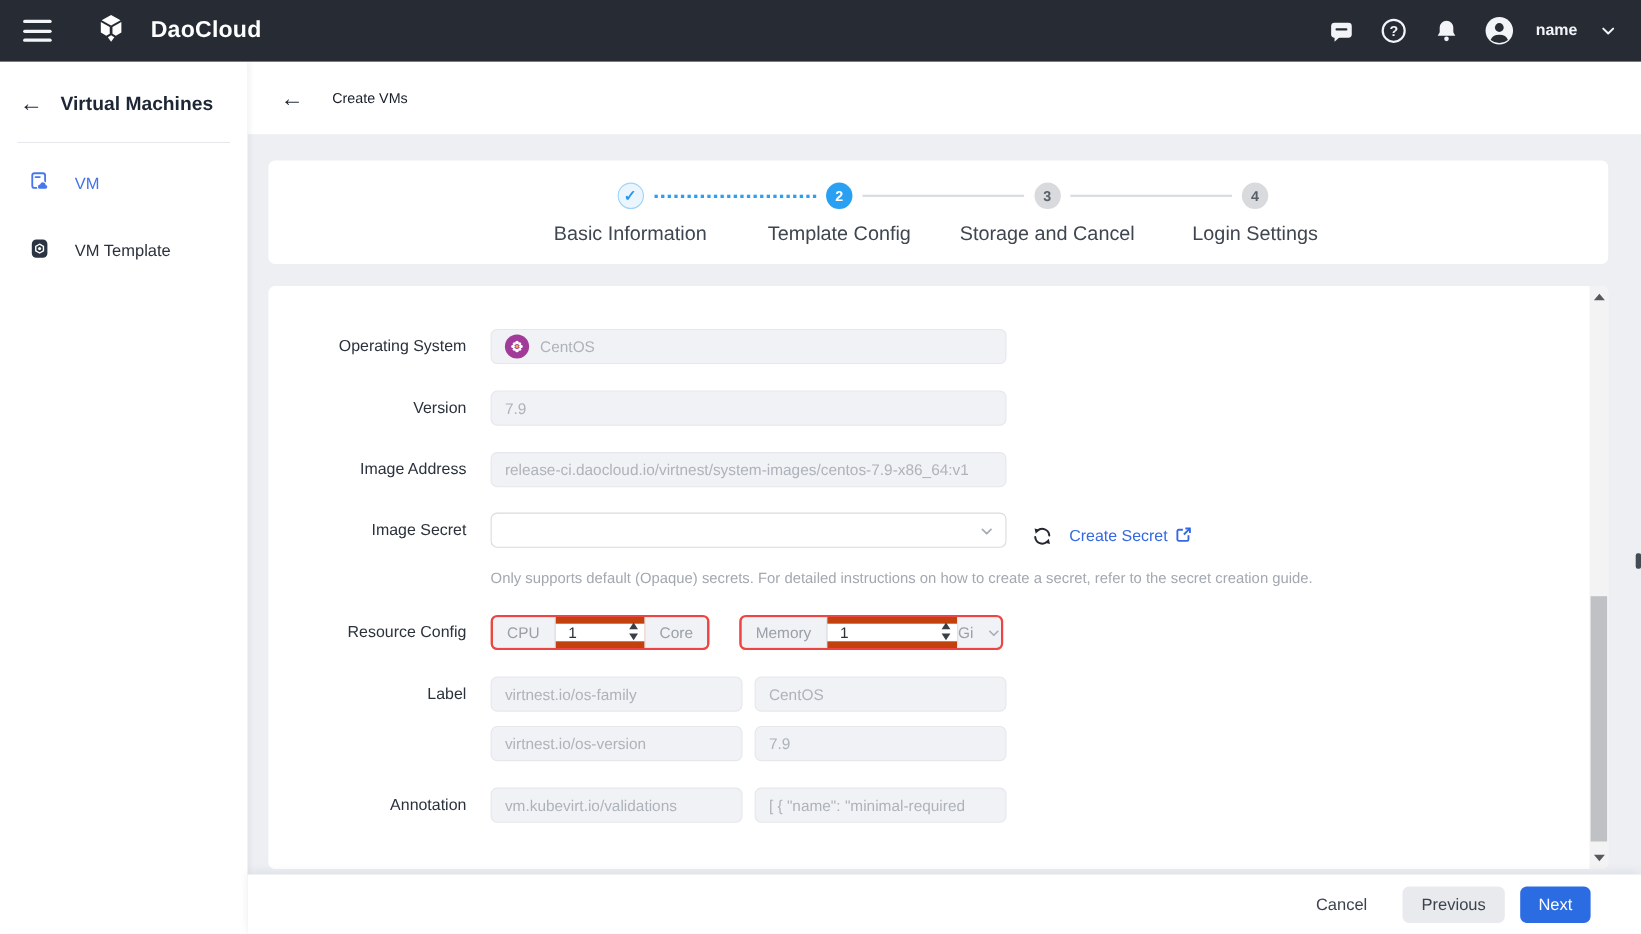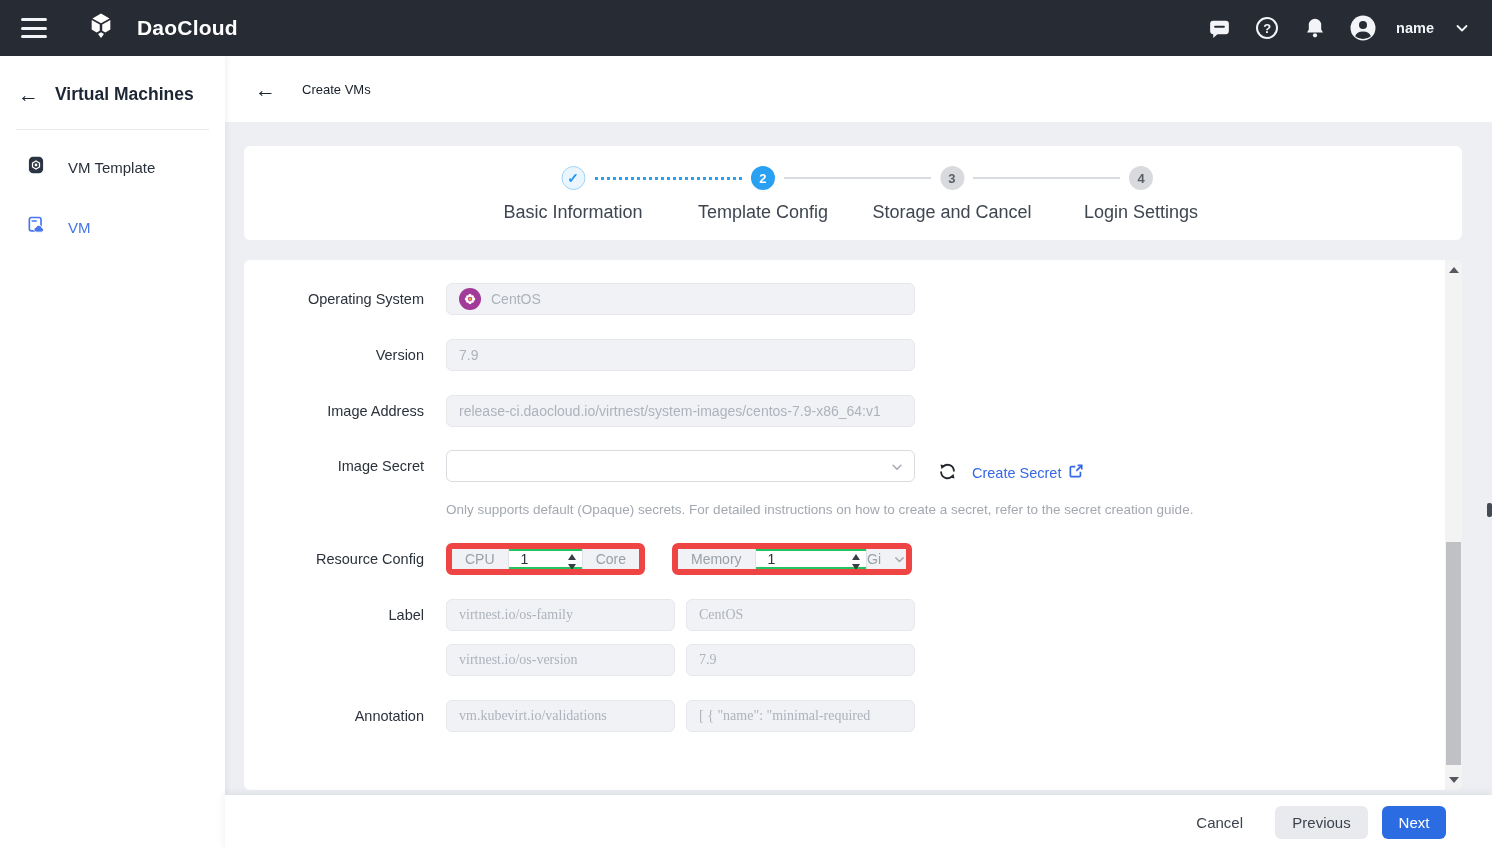--- a/index.html
+++ b/index.html
@@ -44,36 +44,36 @@
   .step-circle { width:24px; height:24px; border-radius:50%; display:flex; align-items:center; justify-content:center; font-size:13px; font-weight:bold; }
   .step.done .step-circle { background:#eaf5fd; border:1.5px solid #9fd4f8; color:#2196f3; font-size:14px; }
   .step.active .step-circle { background:#2aa0f3; color:#ffffff; }
   .step.pending .step-circle { background:#d8dade; color:#595f66; }
   .step-label { margin-top:12px; font-size:18px; color:#3f4650; white-space:nowrap; }
   .connector { position:absolute; top:31px; height:0; }
   .connector.dotted { border-top:3px dotted #2aa0f3; }
   .connector.solid { border-top:2px solid #d8dce1; }
 
   
-  .form-scroll { position:absolute; left:0; top:0; width:1201px; height:530px; }
+  .form-scroll { position:absolute; left:0; top:16px; width:1201px; height:530px; }
   .form-row { display:flex; align-items:center; }
   .row-label { width:180px; text-align:right; font-size:14.5px; color:#2b323c; flex-shrink:0; }
   .row-field { margin-left:22px; display:flex; align-items:flex-end; }
   .ghost-input { width:469px; height:32px; background:#f1f2f5; border:1px solid #e5e7eb; border-radius:6px; display:flex; align-items:center; padding:0 12px; gap:10px; font-size:14px; color:#aeb3bb; white-space:nowrap; overflow:hidden; }
-  .ghost-input.half { width:229px;font-family:Liberation Serif, serif; }
+  .ghost-input.half { width:229px; }
   .centos-badge { position:relative; width:22px; height:22px; border-radius:50%; background:#a23a99; flex-shrink:0; display:flex; align-items:center; justify-content:center; }
   .help-text { font-size:13.5px; color:#a3a8b0; margin-left:202px; }
 
   .select-box { position:relative; width:469px; height:32px; background:#ffffff; border:1px solid #d8dbe0; border-radius:6px; cursor:pointer; }
   .select-box input { position:absolute; inset:0; width:100%; height:100%; border:none; outline:none; background:transparent; padding:0 30px 0 12px; font-size:14px; font-family:inherit; color:#2b323c; }
   .select-chevron { position:absolute; right:10px; top:9px; }
   .refresh-btn { margin-left:22px; cursor:pointer; display:flex; align-items:center; }
   .create-secret { margin-left:14px; display:flex; align-items:center; gap:7px; color:#3568e4; font-size:14.5px; cursor:pointer; text-decoration:none; }
 
-  .num-group { display:flex; align-items:stretch; height:32px; border:6px solid #ef4444; border-radius:6px; overflow:hidden; background:#22c55e; }
+  .num-group { display:flex; align-items:stretch; height:32px; border:2px solid #ef4444; border-radius:6px; overflow:hidden; background:#c2410c; }
   .num-affix { background:#f1f2f5; color:#9aa0a8; font-size:14px; display:flex; align-items:center; padding:0 13px; }
   .num-affix.pre { border-right:1px solid #dfe2e7; }
   .num-affix.suf { border-left:1px solid #dfe2e7; }
   .num-input-wrap { position:relative; display:flex; align-items:center; }
   .num-input-wrap input { width:100%; border:none; outline:none; font-size:14px; color:#2b323c; padding:0 22px 0 12px; font-family:inherit; }
   .spinner { position:absolute; right:6px; top:5px; display:flex; flex-direction:column; gap:4px; cursor:pointer; }
   .tri-up { width:0; height:0; border-left:4.5px solid transparent; border-right:4.5px solid transparent; border-bottom:6px solid #3a3f46; }
   .tri-down { width:0; height:0; border-left:4.5px solid transparent; border-right:4.5px solid transparent; border-top:6px solid #3a3f46; }
   .unit-seg { display:flex; align-items:center; gap:12px; background:#f1f2f5; border-left:1px solid #dfe2e7; color:#9aa0a8; font-size:14px; padding:0 0; cursor:pointer; }
   .mem-group { margin-left:27px; }
@@ -161,39 +161,39 @@
     </span>
   </div>
 </div>
 
 <div class="sidebar">
   <div class="sidebar-header">
     <span class="back-glyph">←</span>
     <span class="sidebar-title">Virtual Machines</span>
   </div>
   <div class="sidebar-divider"></div>
+  <div class="side-item active">
+    <span>
+      <svg width="20" height="20" viewBox="0 0 24 24">
+        <rect x="4" y="3" width="14" height="16" rx="2.5" fill="none" stroke="#4776ef" stroke-width="2"></rect>
+        <line x1="7.5" y1="7.2" x2="12.2" y2="7.2" stroke="#4776ef" stroke-width="2" stroke-linecap="round"></line>
+        <path d="M13.2 20.6c-2.1 0-3.6-1.3-3.6-3 0-1.4 1-2.6 2.5-2.9 .5-1.4 1.8-2.4 3.4-2.4 1.9 0 3.5 1.4 3.7 3.3 1 .3 1.8 1.2 1.8 2.4 0 1.5-1.3 2.6-2.8 2.6z" fill="#4776ef" stroke="#ffffff" stroke-width="1.2"></path>
+      </svg>
+    </span>
+    <span class="lbl">VM</span>
+  </div>
   <div class="side-item">
     <span>
       <svg width="20" height="20" viewBox="0 0 24 24">
         <rect x="3.5" y="2" width="17" height="20" rx="5" fill="#2b3442"></rect>
         <polygon points="12,7.2 16.2,9.6 16.2,14.4 12,16.8 7.8,14.4 7.8,9.6" fill="none" stroke="#ffffff" stroke-width="1.5"></polygon>
         <circle cx="12" cy="12" r="1.7" fill="#ffffff"></circle>
       </svg>
     </span>
     <span class="lbl">VM Template</span>
-  </div>
-  <div class="side-item active">
-    <span>
-      <svg width="20" height="20" viewBox="0 0 24 24">
-        <rect x="4" y="3" width="14" height="16" rx="2.5" fill="none" stroke="#4776ef" stroke-width="2"></rect>
-        <line x1="7.5" y1="7.2" x2="12.2" y2="7.2" stroke="#4776ef" stroke-width="2" stroke-linecap="round"></line>
-        <path d="M13.2 20.6c-2.1 0-3.6-1.3-3.6-3 0-1.4 1-2.6 2.5-2.9 .5-1.4 1.8-2.4 3.4-2.4 1.9 0 3.5 1.4 3.7 3.3 1 .3 1.8 1.2 1.8 2.4 0 1.5-1.3 2.6-2.8 2.6z" fill="#4776ef" stroke="#ffffff" stroke-width="1.2"></path>
-      </svg>
-    </span>
-    <span class="lbl">VM</span>
   </div>
 </div>
 
 <div class="content-bg"></div>
 <div class="page-header">
   <span class="back-glyph">←</span>
   <span class="page-title">Create VMs</span>
 </div>
 
 <div class="card stepper-card">

